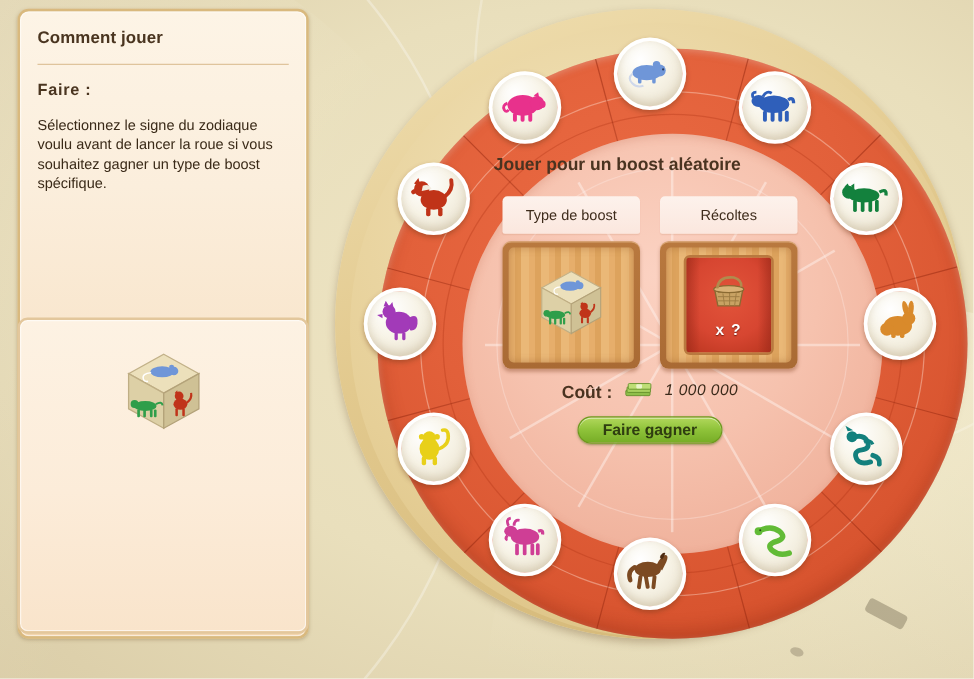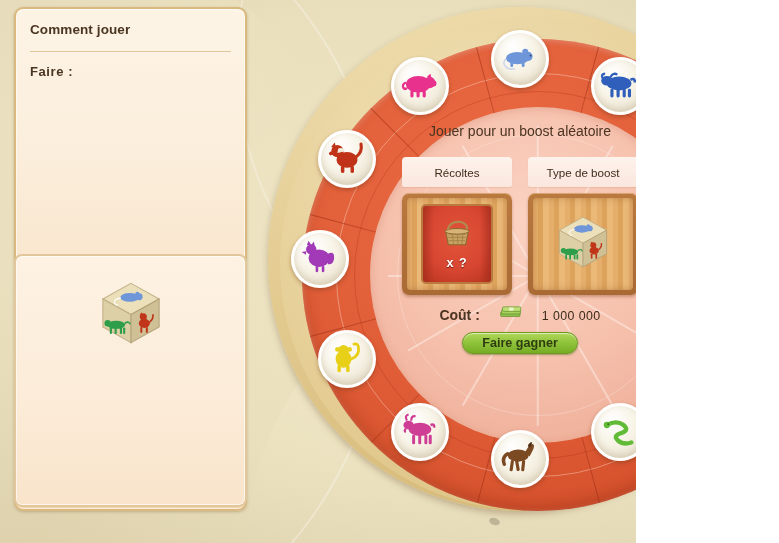--- a/index.html
+++ b/index.html
@@ -3,21 +3,21 @@
 <meta charset="utf-8">
 <style>
   * { box-sizing: border-box; margin: 0; padding: 0; }
   html, body {
     width: 779px; height: 543px;
     overflow: hidden;
     font-family: "Liberation Sans", sans-serif;
   }
   #stage {
     position: relative;
-    width: 636px; height: 543px;
+    width: 779px; height: 543px;
     background:
       radial-gradient(ellipse 900px 620px at 62% 44%, #efe6c6 0%, #e9dfbc 38%, #ddd0ab 66%, #d2c49c 100%);
     overflow: hidden;
   }
 
   
   .bg-sweep {
     position: absolute;
     border-radius: 50%;
     pointer-events: none;
@@ -211,24 +211,23 @@
   #center-content {
     position: absolute;
     left: 90px; top: 89px;
     width: 336px; height: 336px;
     z-index: 6;
     display: flex; flex-direction: column; align-items: center;
   }
   .wheel-title {
     margin-top: 31px;
     width: 250px;
-    text-align: center;
     font-size: 14px;
     line-height: 19px;
-    font-weight: normal;
+    font-weight: bold;
     color: #4a3320;
   }
   .slots-row {
     margin-top: 16px;
     display: flex;
     gap: 16px;
   }
   .slot-col { width: 110px; }
   .slot-header {
     height: 30px;
@@ -272,33 +271,34 @@
   }
   .harvest-count {
     font-size: 12.5px;
     font-weight: bold;
     color: #ffffff;
     text-shadow: 0 1px 1px rgba(90,20,10,.85);
     letter-spacing: 1px;
   }
   .cost-row {
     margin-top: 10px;
-    display: flex; align-items: flex-end; justify-content: center;
-    gap: 20px;
+    display: flex; align-items: flex-start; justify-content: center;
+    gap: 10px;
     width: 250px;
   }
   .cost-label {
     font-size: 14px;
     font-weight: bold;
     color: #4a3320;
   }
   .cost-amount {
     font-size: 12.4px;
     color: #3b2a1a;
     letter-spacing: .4px;
+    font-style: italic;
   }
   #spin-button {
     margin-top: 9px;
     min-width: 116px;
     height: 22px;
     padding: 0 13px;
     border-radius: 11px;
     border: 1px solid #6d9a1e;
     background: linear-gradient(#b2d85c 0%, #8fc33a 48%, #77ad26 100%);
     box-shadow: 0 1px 2px rgba(70,100,20,.5), inset 0 1px 0 rgba(255,255,255,.55);
@@ -319,20 +319,21 @@
   <div class="bg-sweep sweep-a"></div>
   <div class="bg-sweep sweep-c"></div>
   <div class="bg-sweep sweep-d"></div>
   <div class="corner-dash"></div>
   <div class="corner-dot"></div>
 
   <div id="left-panel">
     <div class="panel-h1">Comment jouer</div>
     <div class="panel-rule"></div>
     <div class="panel-h2">Faire :</div>
+    <div class="panel-p">Sélectionnez le signe du zodiaque voulu avant de lancer la roue si vous souhaitez gagner un type de boost spécifique.</div>
   </div>
 
   <div id="boost-status-card">
     <div style="margin-top:20px;">
       <svg width="74" height="74" viewBox="0 0 100 100">
 
         <polygon points="50,10 88,31 50,52 12,31" fill="#ece0bb" stroke="#c2b188" stroke-width="1.4"></polygon>
 
         <polygon points="12,31 50,52 50,90 12,69" fill="#ddd0a6" stroke="#bfae84" stroke-width="1.4"></polygon>
 
@@ -585,40 +586,20 @@
       </g>
             </svg>
           </span>
         </div>
       </div>
 
     <div id="center-content">
       <div class="wheel-title">Jouer pour un boost aléatoire</div>
 
       <div class="slots-row">
-
-        <div class="slot-col">
-          <div class="slot-header">Récoltes</div>
-          <div class="slot-frame">
-            <div class="slot-inner">
-              <div class="harvest-plate">
-                <span>
-                  <svg width="40" height="32" viewBox="0 0 60 48">
-                    <path d="M13,20 L47,20 L43,40 L17,40 Z" fill="#c8a263" stroke="#8a6a32" stroke-width="1.6"></path>
-                    <path d="M17,24 L43,24 M17,29 L43,29 M17,34 L42,34" stroke="#9c7b42" stroke-width="1.1"></path>
-                    <path d="M23,25 L25,40 M31,24 L31,40 M39,25 L37,40" stroke="#9c7b42" stroke-width="1.1"></path>
-                    <ellipse cx="30" cy="20" rx="18" ry="4.2" fill="#d8b277" stroke="#8a6a32" stroke-width="1.5"></ellipse>
-                    <path d="M16,19 q2,-15 20,-13 q10,3 9,11" fill="none" stroke="#b08b4e" stroke-width="3.2"></path>
-                  </svg>
-                </span>
-                <div class="harvest-count">x ?</div>
-              </div>
-            </div>
-          </div>
-        </div>
 
         <div class="slot-col">
           <div class="slot-header">Type de boost</div>
           <div class="slot-frame">
             <div class="slot-inner">
               <span>
                 <svg width="62" height="62" viewBox="0 0 100 100">
                   <polygon points="50,10 88,31 50,52 12,31" fill="#ece0bb" stroke="#c2b188" stroke-width="1.4"></polygon>
                   <polygon points="12,31 50,52 50,90 12,69" fill="#ddd0a6" stroke="#bfae84" stroke-width="1.4"></polygon>
                   <polygon points="88,31 88,69 50,90 50,52" fill="#cfc195" stroke="#b3a279" stroke-width="1.4"></polygon>
@@ -644,20 +625,40 @@
                     <rect x="-8" y="7" width="4" height="12" rx="1.6"></rect>
                     <rect x="3" y="7" width="4" height="12" rx="1.6"></rect>
                     <path d="M10,-2 q9,-7 7,-16" stroke="#c0341a" stroke-width="3.4" fill="none"></path>
                   </g>
                 </svg>
               </span>
             </div>
           </div>
         </div>
 
+        <div class="slot-col">
+          <div class="slot-header">Récoltes</div>
+          <div class="slot-frame">
+            <div class="slot-inner">
+              <div class="harvest-plate">
+                <span>
+                  <svg width="40" height="32" viewBox="0 0 60 48">
+                    <path d="M13,20 L47,20 L43,40 L17,40 Z" fill="#c8a263" stroke="#8a6a32" stroke-width="1.6"></path>
+                    <path d="M17,24 L43,24 M17,29 L43,29 M17,34 L42,34" stroke="#9c7b42" stroke-width="1.1"></path>
+                    <path d="M23,25 L25,40 M31,24 L31,40 M39,25 L37,40" stroke="#9c7b42" stroke-width="1.1"></path>
+                    <ellipse cx="30" cy="20" rx="18" ry="4.2" fill="#d8b277" stroke="#8a6a32" stroke-width="1.5"></ellipse>
+                    <path d="M16,19 q2,-15 20,-13 q10,3 9,11" fill="none" stroke="#b08b4e" stroke-width="3.2"></path>
+                  </svg>
+                </span>
+                <div class="harvest-count">x ?</div>
+              </div>
+            </div>
+          </div>
+        </div>
+
       </div>
 
       <div class="cost-row">
         <span class="cost-label">Coût :</span>
         <span>
           <svg width="22" height="14" viewBox="0 0 34 20">
             <rect x="1" y="10" width="30" height="7" rx="1.4" fill="#8fbf4a" stroke="#5d8a25" stroke-width="1"></rect>
             <rect x="2.5" y="6" width="29" height="7" rx="1.4" fill="#a8d05e" stroke="#5d8a25" stroke-width="1"></rect>
             <rect x="4" y="2" width="28" height="7" rx="1.4" fill="#bede76" stroke="#5d8a25" stroke-width="1"></rect>
             <rect x="14" y="3" width="7" height="5" rx="1" fill="#e9f5cb"></rect>

